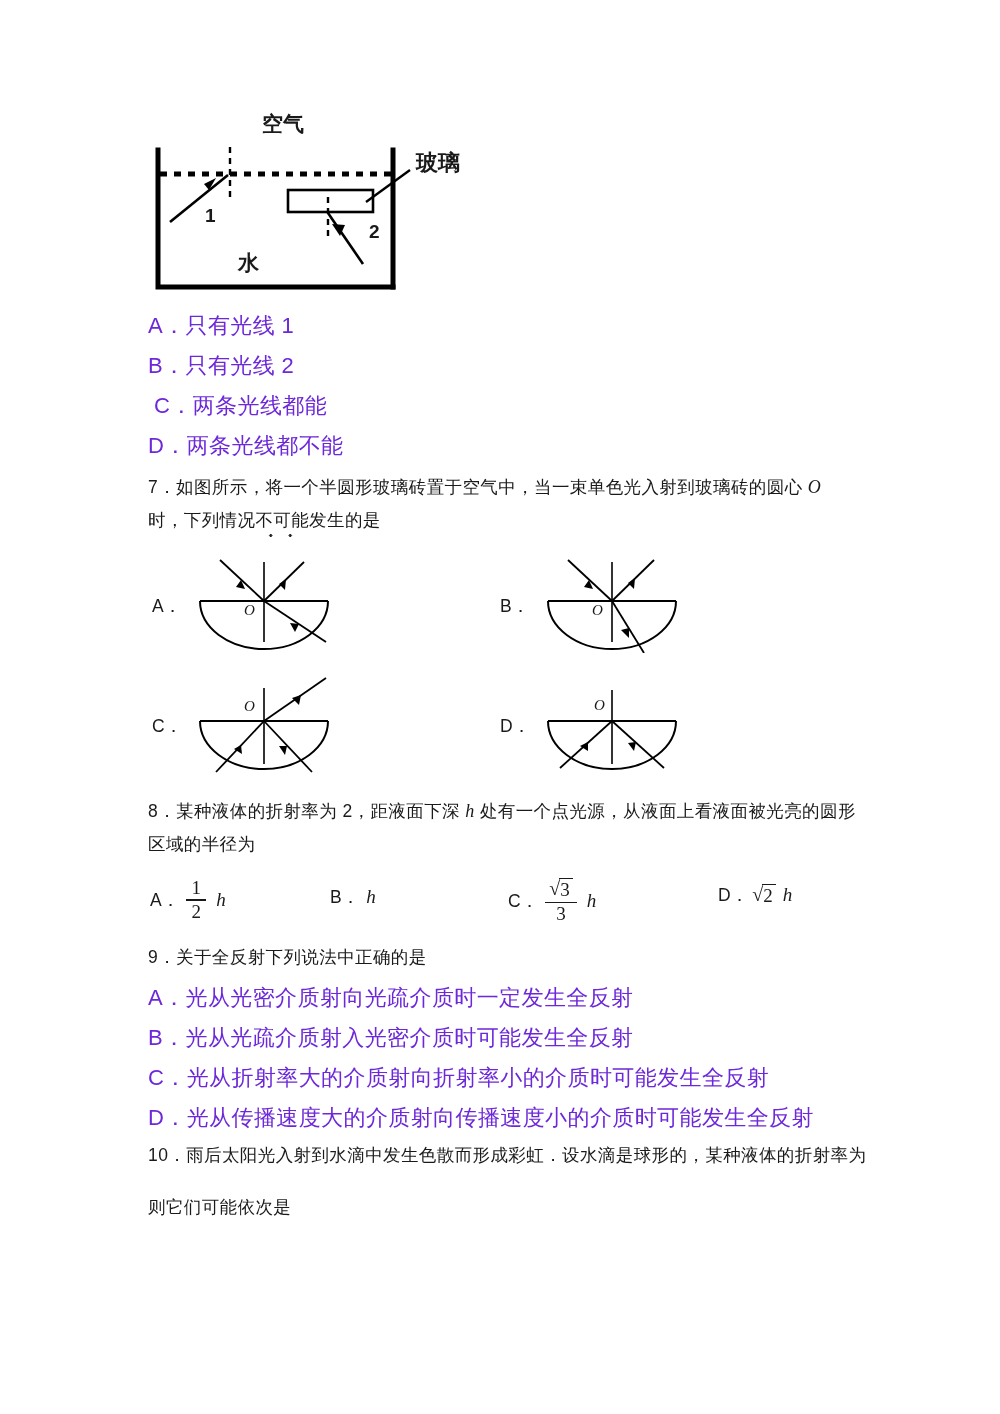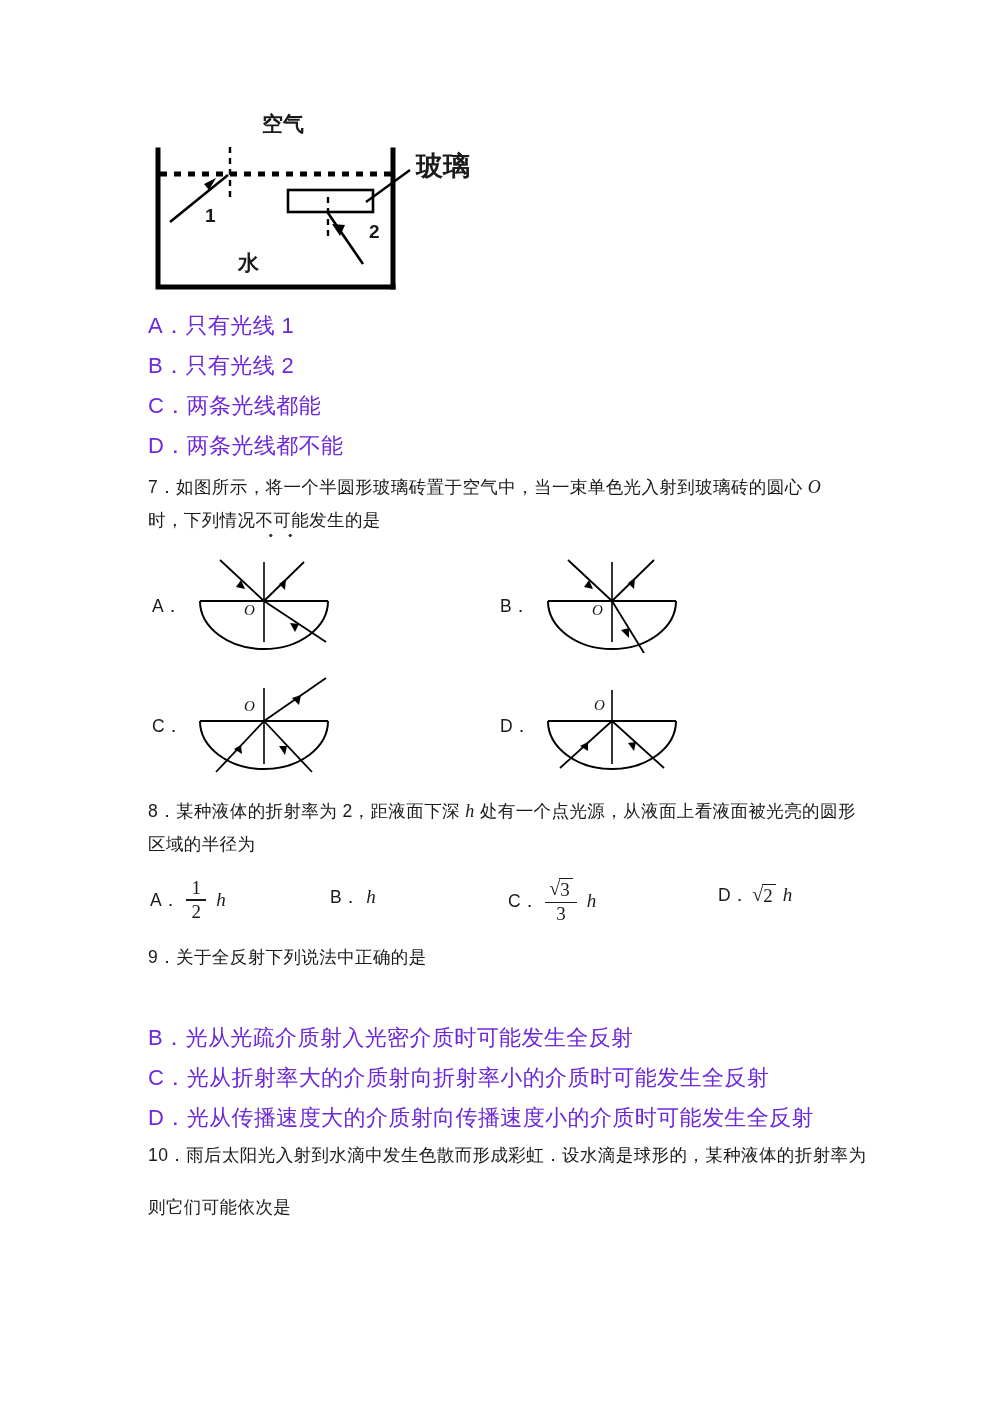--- a/index.html
+++ b/index.html
@@ -168,32 +168,32 @@
 
       <line x1="180" y1="85" x2="180" y2="125" stroke="#000" stroke-width="2.4" stroke-dasharray="6 5"></line>
 
       <line x1="215" y1="152" x2="180" y2="101" stroke="#000" stroke-width="2.6"></line>
       <polygon points="184,112 192,124 197,113" fill="#000"></polygon>
 
       <line x1="218" y1="90" x2="262" y2="58" stroke="#000" stroke-width="2.4"></line>
     </svg>
     <span class="figlabel" style="left:114px; top:-2px; font-size:21px; font-weight:700;">空气</span>
     <span class="figlabel" style="left:90px; top:137px; font-size:21px; font-weight:700;">水</span>
-    <span class="figlabel" style="left:268px; top:36px; font-size:27px; font-weight:700;">玻璃</span>
+    <span class="figlabel" style="left:268px; top:36px; font-size:22px; font-weight:700;">玻璃</span>
     <span class="figlabel" style="left:57px; top:93px; font-size:19px; font-weight:700;">1</span>
     <span class="figlabel" style="left:221px; top:109px; font-size:19px; font-weight:700;">2</span>
   </div>
 
   <div class="opt" style="left:148px; top:310px;">
     <span class="optlabel">A．</span><span>只有光线 1</span>
   </div>
   <div class="opt" style="left:148px; top:350px;">
     <span class="optlabel">B．</span><span>只有光线 2</span>
   </div>
-  <div class="opt" style="left:148px; top:390px;">
+  <div class="opt" style="left:154px; top:390px;">
     <span class="optlabel">C．</span><span>两条光线都能</span>
   </div>
   <div class="opt" style="left:148px; top:430px;">
     <span class="optlabel">D．</span><span>两条光线都不能</span>
   </div>
 
   <div class="qline" style="left:148px; top:472px;">
     <span>7．</span><span>如图所示，将一个半圆形玻璃砖置于空气中，当一束单色光入射到玻璃砖的圆心 </span><span class="itx">O</span>
   </div>
   <div class="qline" style="left:148px; top:505px;">
@@ -316,20 +316,23 @@
     <span class="rad">
         <span class="sign">√</span>
         <span class="body">2</span>
       </span>
     <span class="var-h">h</span>
   </div>
 
   <div class="qline" style="left:148px; top:942px;">
     <span>9．</span><span>关于全反射下列说法中正确的是</span>
   </div>
+  <div class="opt" style="left:148px; top:982px;">
+    <span class="optlabel">A．</span><span>光从光密介质射向光疏介质时一定发生全反射</span>
+  </div>
   <div class="opt" style="left:148px; top:1022px;">
     <span class="optlabel">B．</span><span>光从光疏介质射入光密介质时可能发生全反射</span>
   </div>
   <div class="opt" style="left:148px; top:1102px;">
     <span class="optlabel">D．</span><span>光从传播速度大的介质射向传播速度小的介质时可能发生全反射</span>
   </div>
   <div class="opt" style="left:148px; top:1062px;">
     <span class="optlabel">C．</span><span>光从折射率大的介质射向折射率小的介质时可能发生全反射</span>
   </div>
 

